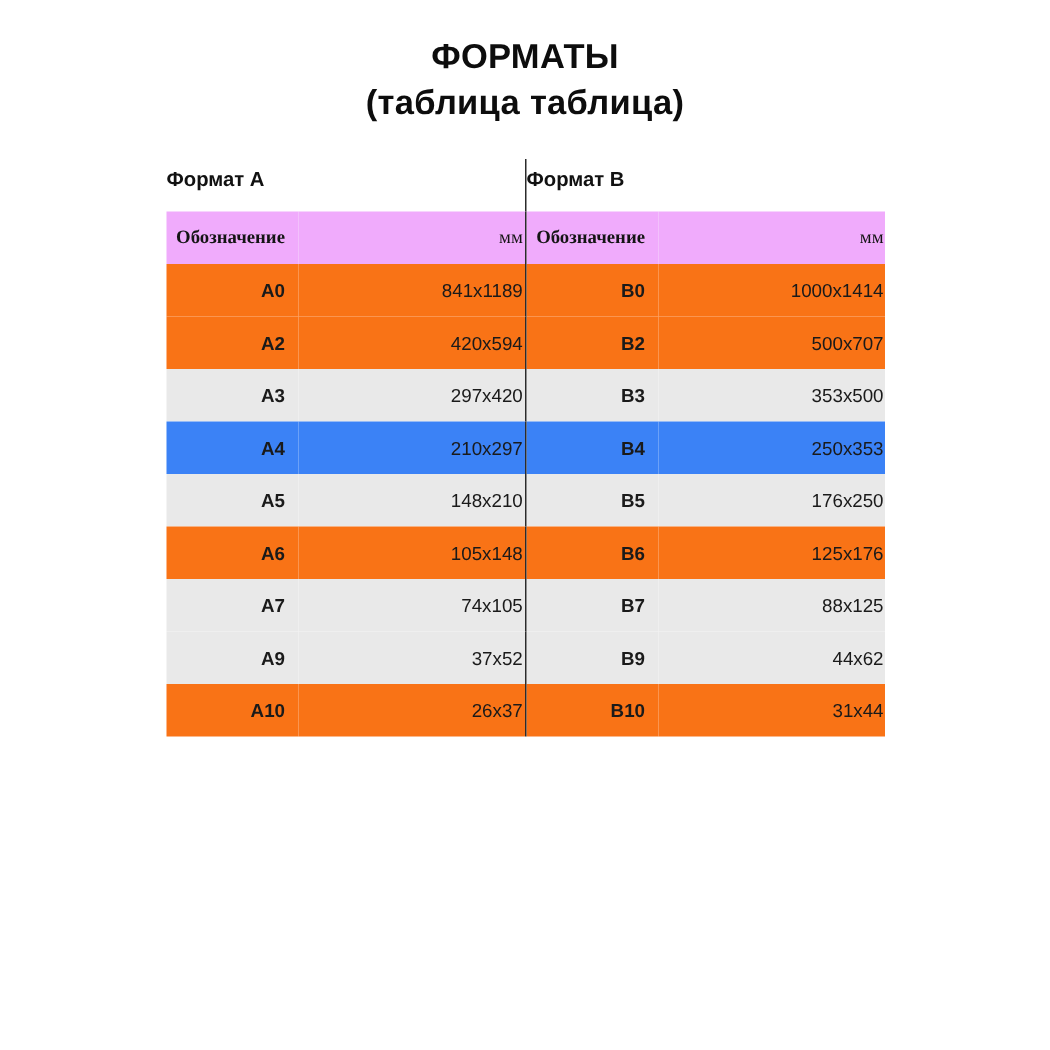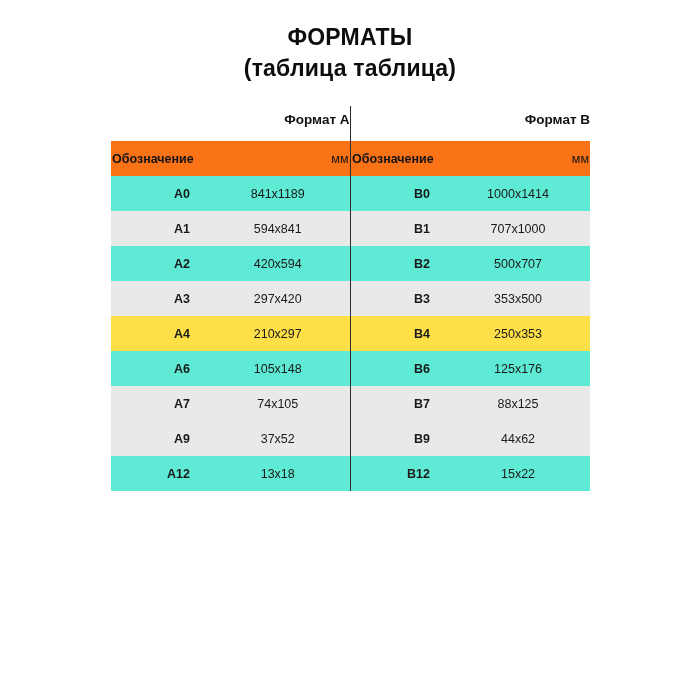--- a/index.html
+++ b/index.html
@@ -37,61 +37,62 @@
     width: 478px;
   }
   table.sizes {
     border-collapse: collapse;
     width: 100%;
     table-layout: fixed;
   }
   table.sizes col.c-lbl { width: 88px; }
   table.sizes col.c-val { width: 151px; }
   .grp-head {
-    text-align: right;
+    text-align: left;
     font-size: 13.5px;
     font-weight: bold;
     padding: 6px 0 14px 0;
     color: #111;
   }
   .sep-col {
     width: 0;
     border-left: 1px solid #2b2b2b;
     padding: 0;
   }
   td.hdr {
-    background: #f97316;
+    background: #f0abfc;
     font-size: 11.5px;
     height: 27px;
     color: #141414;
+    font-family: Liberation Serif, serif;
   }
   td.hdr.lbl {
     text-align: right;
     padding-right: 9px;
   }
   td.hdr.val {
     text-align: right;
     padding-left: 8px;
   }
   td.lbl {
     text-align: right;
     padding-right: 9px;
     font-weight: bold;
     font-size: 12.5px;
     height: 33px;
   }
   td.val {
-    text-align: center;
+    text-align: right;
     padding-left: 8px;
     font-size: 12.5px;
     height: 33px;
   }
   tr.shade td.lbl, tr.shade td.val { background: #e9e9e9; }
-  tr.plain td.lbl, tr.plain td.val { background: #5eead4; }
-  tr.hl td.lbl, tr.hl td.val { background: #fde047; }
+  tr.plain td.lbl, tr.plain td.val { background: #f97316; }
+  tr.hl td.lbl, tr.hl td.val { background: #3b82f6; }
 </style>
 </head>
 <body>
 
 <div class="page">
 
   <div class="title">
     <span>ФОРМАТЫ</span>
     <span class="line2">(таблица таблица)</span>
   </div>
@@ -120,47 +121,47 @@
         </tr>
       </thead>
       <tbody id="rows-body">
           <tr class="plain">
             <td class="lbl">A0</td>
             <td class="val">841x1189</td>
             <td class="sep-col"></td>
             <td class="lbl">B0</td>
             <td class="val">1000x1414</td>
           </tr>
-          <tr class="shade">
-            <td class="lbl">A1</td>
-            <td class="val">594x841</td>
-            <td class="sep-col"></td>
-            <td class="lbl">B1</td>
-            <td class="val">707x1000</td>
-          </tr>
           <tr class="plain">
             <td class="lbl">A2</td>
             <td class="val">420x594</td>
             <td class="sep-col"></td>
             <td class="lbl">B2</td>
             <td class="val">500x707</td>
           </tr>
           <tr class="shade">
             <td class="lbl">A3</td>
             <td class="val">297x420</td>
             <td class="sep-col"></td>
             <td class="lbl">B3</td>
             <td class="val">353x500</td>
           </tr>
           <tr class="hl">
             <td class="lbl">A4</td>
             <td class="val">210x297</td>
             <td class="sep-col"></td>
             <td class="lbl">B4</td>
             <td class="val">250x353</td>
+          </tr>
+          <tr class="shade">
+            <td class="lbl">A5</td>
+            <td class="val">148x210</td>
+            <td class="sep-col"></td>
+            <td class="lbl">B5</td>
+            <td class="val">176x250</td>
           </tr>
           <tr class="plain">
             <td class="lbl">A6</td>
             <td class="val">105x148</td>
             <td class="sep-col"></td>
             <td class="lbl">B6</td>
             <td class="val">125x176</td>
           </tr>
           <tr class="shade">
             <td class="lbl">A7</td>
@@ -170,23 +171,23 @@
             <td class="val">88x125</td>
           </tr>
           <tr class="shade">
             <td class="lbl">A9</td>
             <td class="val">37x52</td>
             <td class="sep-col"></td>
             <td class="lbl">B9</td>
             <td class="val">44x62</td>
           </tr>
           <tr class="plain">
-            <td class="lbl">A12</td>
-            <td class="val">13x18</td>
+            <td class="lbl">A10</td>
+            <td class="val">26x37</td>
             <td class="sep-col"></td>
-            <td class="lbl">B12</td>
-            <td class="val">15x22</td>
+            <td class="lbl">B10</td>
+            <td class="val">31x44</td>
           </tr>
         </tbody>
     </table>
   </div>
 
 </div>
 
 </body></html>

